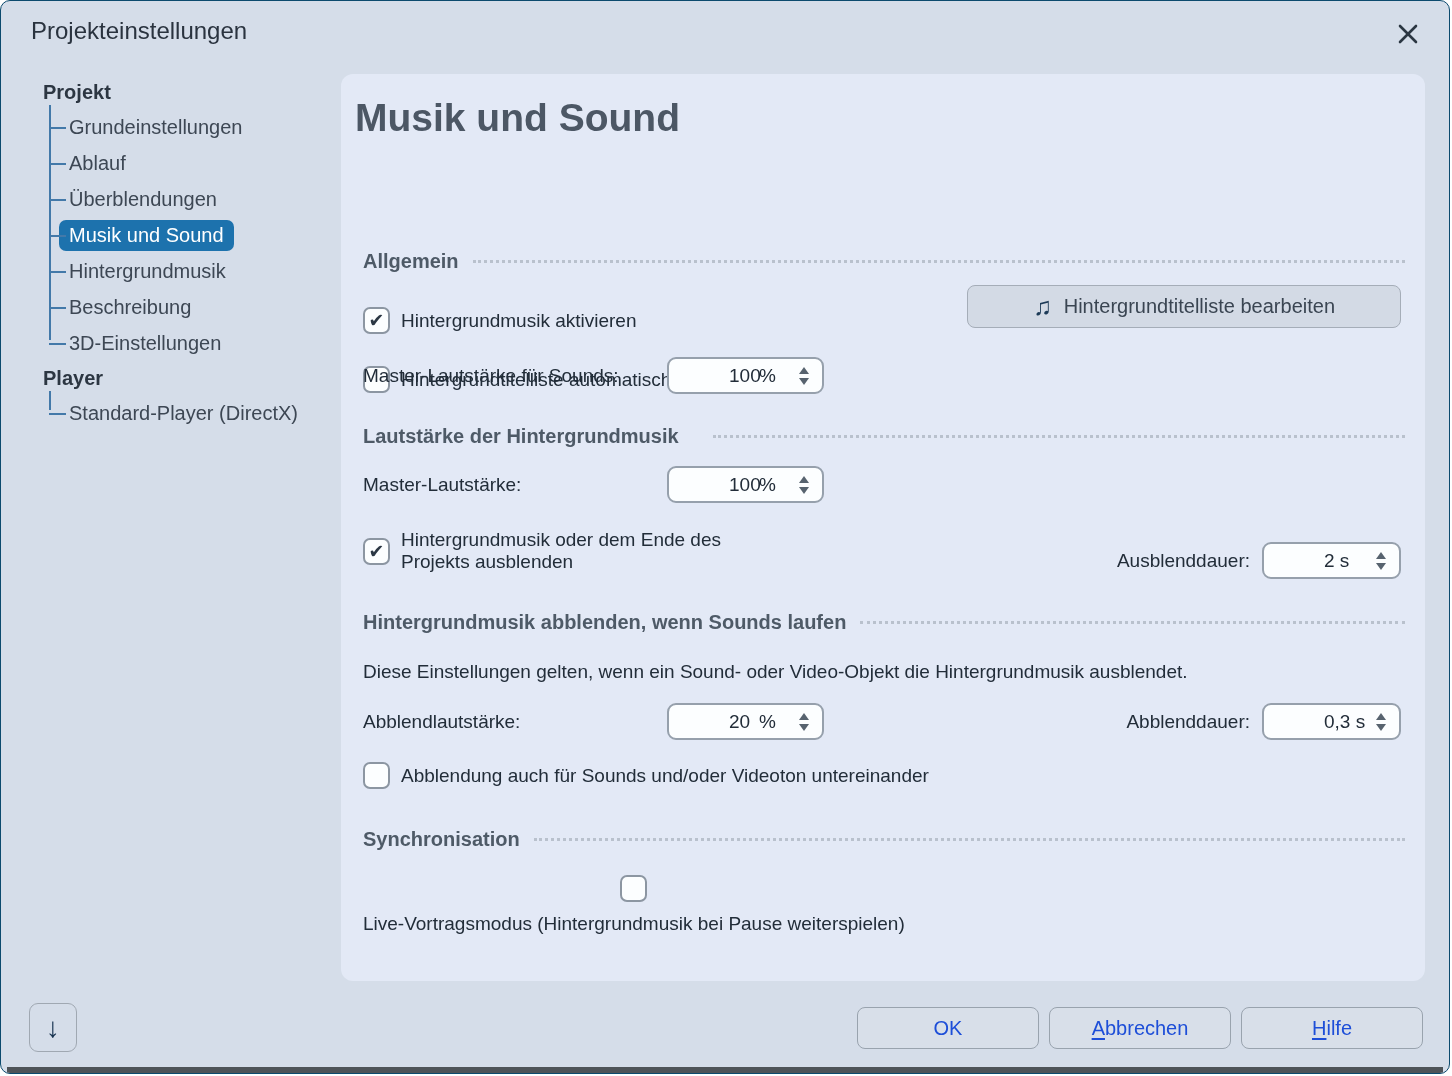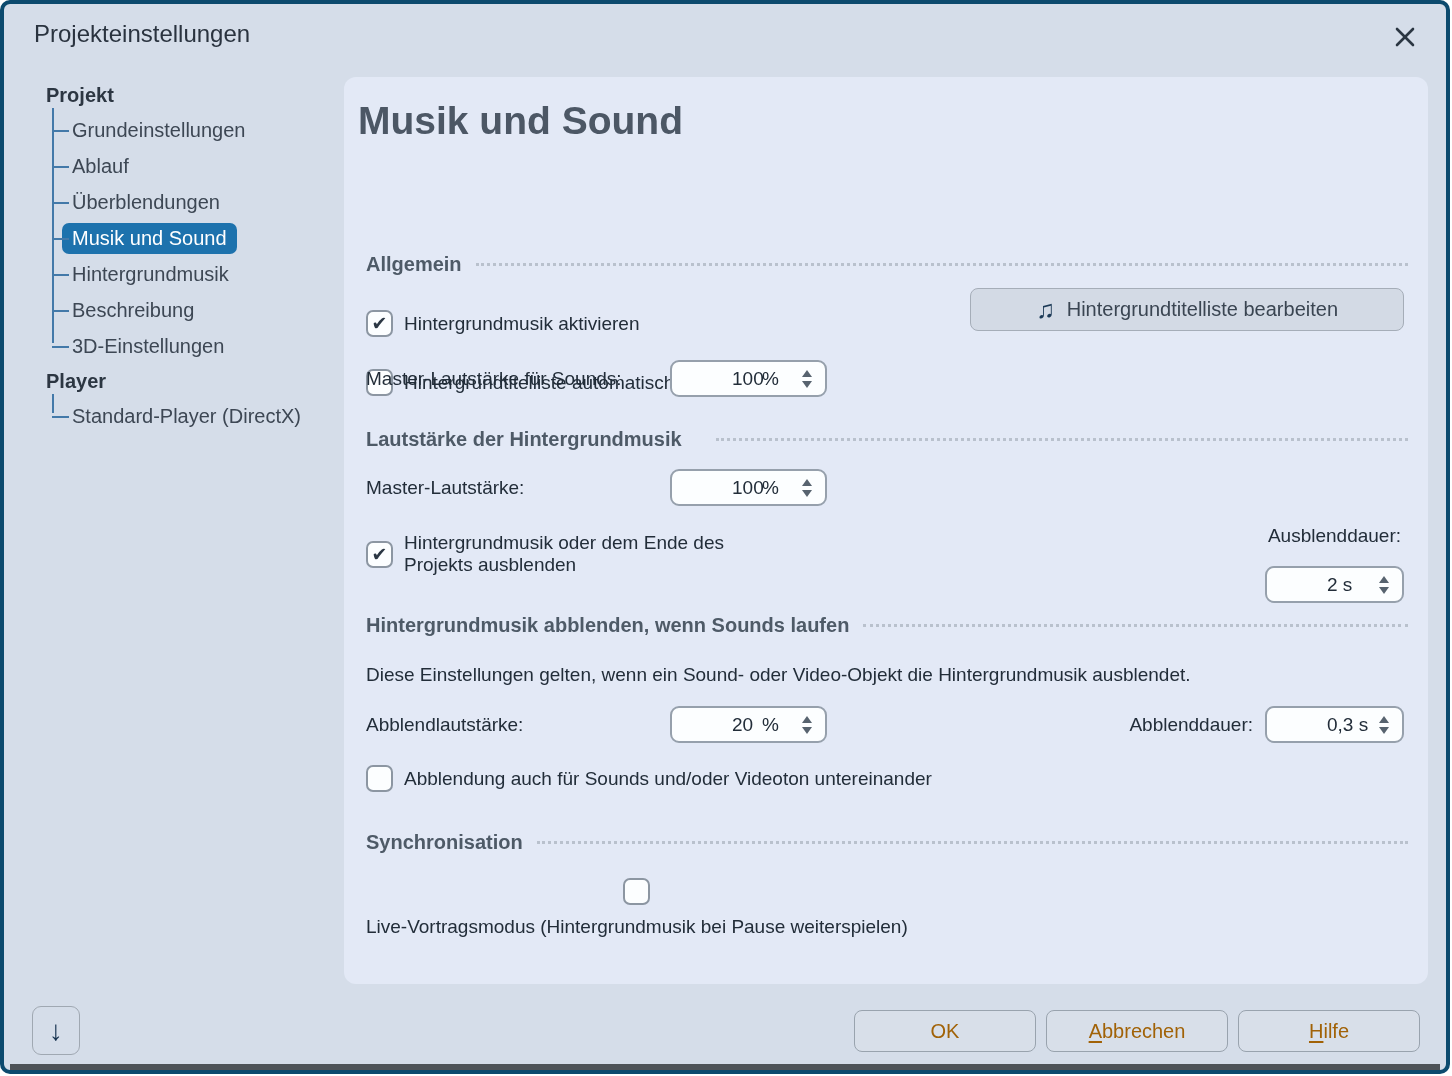--- a/index.html
+++ b/index.html
@@ -1,19 +1,19 @@
 <!DOCTYPE html>
 <html><head>
 <meta charset="utf-8">
 <style>
   html,body{margin:0;padding:0;background:#ffffff;}
   body{width:1452px;height:1076px;font-family:"Liberation Sans","DejaVu Sans",sans-serif;}
   .dialog{
     position:relative;width:1450px;height:1074px;box-sizing:border-box;
-    background:#d5dde9;border:4px solid #0c4a6e;border-radius:10px;overflow:hidden;
+    background:#d5dde9;border:1px solid #0c4a6e;border-radius:10px;overflow:hidden;
   }
   
   .titlebar-text{
     position:absolute;left:30px;top:16px;font-size:24px;color:#2a333f;
   }
   .close-btn{
     position:absolute;right:26px;top:18px;width:30px;height:30px;cursor:pointer;
     display:flex;align-items:center;justify-content:center;
   }
   
@@ -77,21 +77,21 @@
   .down-btn{
     position:absolute;left:28px;top:1002px;width:48px;height:49px;box-sizing:border-box;
     border:1.5px solid #a0a8b2;border-radius:9px;cursor:pointer;
     display:flex;align-items:center;justify-content:center;
     font-size:28px;color:#16324f;font-weight:600;background:transparent;
   }
   .footer-btns{position:absolute;right:26px;top:1006px;display:flex;gap:10px;}
   .f-btn{
     width:182px;height:42px;box-sizing:border-box;background:#d8dfe9;
     border:1.5px solid #99a3ae;border-radius:8px;cursor:pointer;
-    display:flex;align-items:center;justify-content:center;font-size:20px;color:#a16207;
+    display:flex;align-items:center;justify-content:center;font-size:20px;color:#1d4ed8;
   }
   .f-btn u{text-decoration:underline;text-underline-offset:3px;}
   .bottom-strip{position:absolute;left:6px;right:6px;bottom:0;height:6px;background:#4e5358;}
 </style>
 </head>
 <body>
 
 <div class="dialog">
 
   <div class="titlebar-text">Projekteinstellungen</div>
@@ -186,21 +186,21 @@
         </span>
     </div>
 
     <div class="cb-row" style="left:22px;top:455px;width:430px;">
       <span class="cb">
           <span class="mark">✔</span>
         </span>
       <span class="cb-label" style="max-width:380px;">Hintergrundmusik oder dem Ende des Projekts ausblenden</span>
     </div>
 
-    <div class="right-group" style="top:440px;flex-direction:column;">
+    <div class="right-group" style="top:468px;">
       <span class="field-label">Ausblenddauer:</span>
       <div class="spinner sec">
         <span class="val">2 s</span>
         <span class="arrows">
             <span class="arr-up"></span>
             <span class="arr-down"></span>
           </span>
       </div>
     </div>
 

